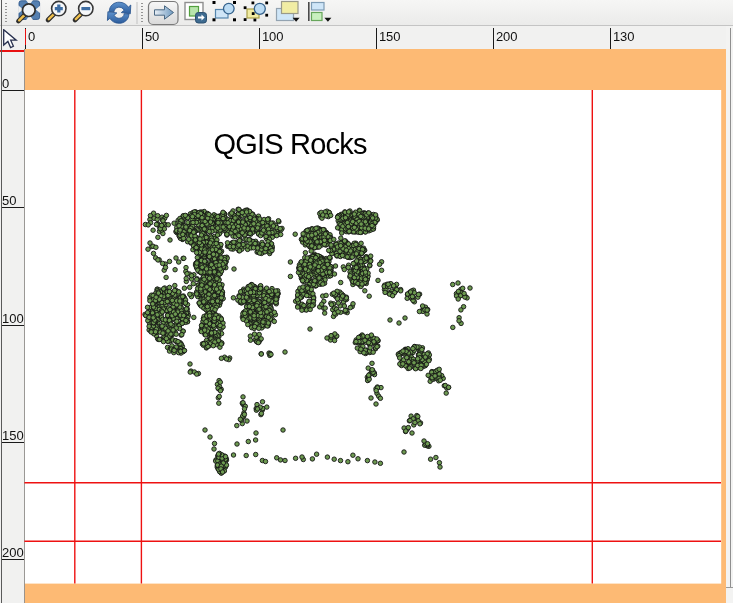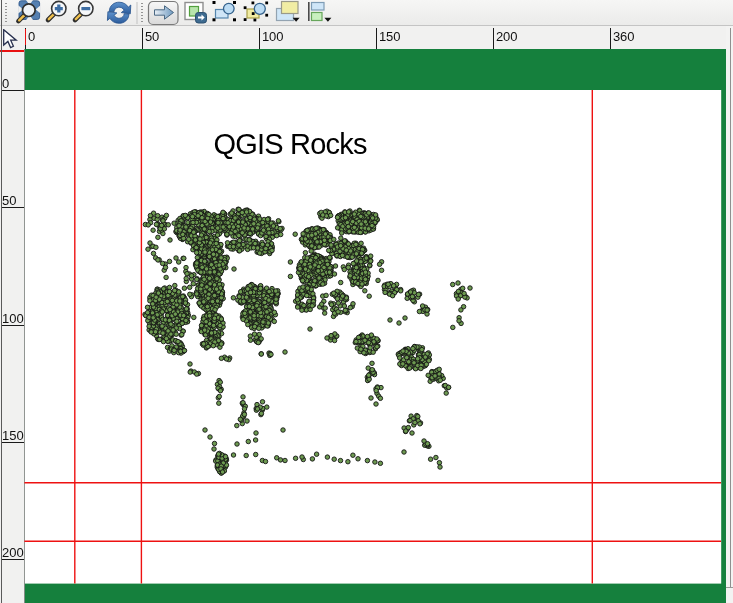--- a/index.html
+++ b/index.html
@@ -8,21 +8,21 @@
   #toolbar{position:absolute;left:0;top:0;width:733px;height:26px;
     background:linear-gradient(#f6f6f5,#ebebea);border-bottom:1px solid #c4c4c4;box-sizing:border-box;}
   .handle{position:absolute;top:3px;width:1.8px;height:20px;background:repeating-linear-gradient(to bottom,#949494 0,#949494 1.3px,transparent 1.3px,transparent 3.0px);}
   #corner{position:absolute;left:0;top:26px;width:24px;height:23px;background:#f1f1f0;}
   #hruler{position:absolute;left:24px;top:26px;width:709px;height:23px;background:#f1f1f0;overflow:hidden;}
   .htick{position:absolute;top:2px;width:1px;height:21px;background:#1a1a1a;}
   .hlab{position:absolute;top:3px;font-size:13px;color:#111;letter-spacing:0;}
   #vruler{position:absolute;left:0;top:49px;width:24px;height:554px;background:#f1f1f0;overflow:hidden;}
   .vtick{position:absolute;left:2px;width:22px;height:1px;background:#1a1a1a;}
   .vlab{position:absolute;left:2px;font-size:13px;color:#111;}
-  #canvas{position:absolute;left:24px;top:49px;width:702px;height:554px;background:#15803d;overflow:hidden;border-right:0;}
+  #canvas{position:absolute;left:24px;top:49px;width:702px;height:554px;background:#fdba74;overflow:hidden;border-right:0;}
   #rborder{position:absolute;left:1px;top:0;width:1.2px;height:603px;background:#5a5a5a;z-index:30;}
   #vscroll{position:absolute;left:726px;top:26px;width:7px;height:577px;background:#f3f3f2;}
   #vscroll .l{position:absolute;left:4px;top:2px;width:1px;height:559px;background:#8f8f8f;}
   #vscroll .c{position:absolute;left:0;top:561px;width:7px;height:1px;background:#9a9a9a;}
   #cursor{position:absolute;left:2.5px;top:28.5px;z-index:40;}
   svg{display:block;}
 </style>
 </head>
 <body>
 <div id="toolbar">
@@ -136,21 +136,21 @@
 <div class="hlab" style="left:3.9px">0</div>
 <div class="htick" style="left:117.9px"></div>
 <div class="hlab" style="left:120.9px">50</div>
 <div class="htick" style="left:234.9px"></div>
 <div class="hlab" style="left:237.9px">100</div>
 <div class="htick" style="left:351.9px"></div>
 <div class="hlab" style="left:354.9px">150</div>
 <div class="htick" style="left:468.9px"></div>
 <div class="hlab" style="left:471.9px">200</div>
 <div class="htick" style="left:585.9px"></div>
-<div class="hlab" style="left:588.9px">360</div>
+<div class="hlab" style="left:588.9px">130</div>
 <div style="position:absolute;left:0.9px;top:3px;width:1.4px;height:16px;background:#e81111"></div>
 </div>
 <div id="vruler">
 <div class="vtick" style="top:41.1px"></div>
 <div class="vlab" style="top:27.1px">0</div>
 <div class="vtick" style="top:158.4px"></div>
 <div class="vlab" style="top:144.4px">50</div>
 <div class="vtick" style="top:275.7px"></div>
 <div class="vlab" style="top:261.7px">100</div>
 <div class="vtick" style="top:393.0px"></div>

